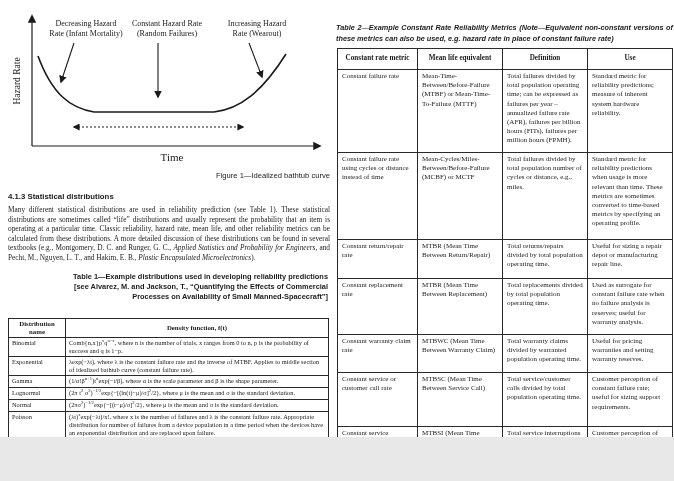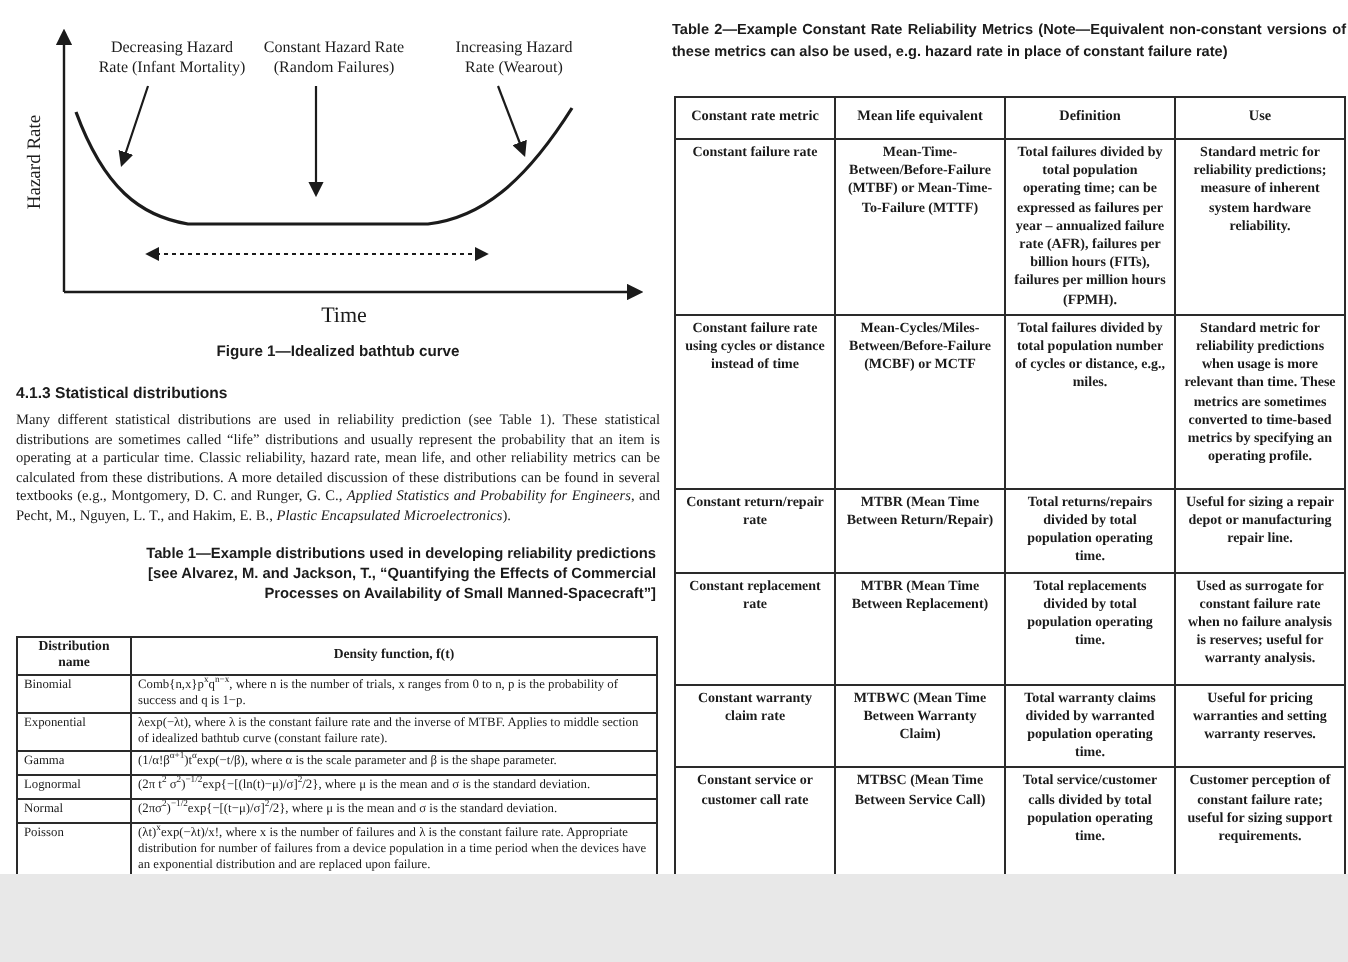--- a/index.html
+++ b/index.html
@@ -1,39 +1,39 @@
 <!DOCTYPE html>
 <html><head>
 <meta charset="utf-8">
 <style>
   html,body{margin:0;padding:0;}
   body{background:#e8e8e8;}
   .page{position:relative;width:674px;height:437px;background:#ffffff;overflow:hidden;
         font-family:"Liberation Serif", serif;color:#1b1b1b;}
   
   .fig-svg{position:absolute;left:0;top:2px;}
-  .fig-caption{position:absolute;left:8px;top:171px;width:322px;text-align:center;
-        font-family:"Liberation Sans", sans-serif;font-weight:bold;font-size:7.6px;}
+  .fig-caption{position:absolute;left:8px;top:171px;width:322px;text-align:right;
+        font-family:"Liberation Sans", sans-serif;font-weight:normal;font-size:7.6px;}
   
   .sec-heading{position:absolute;left:8px;top:192px;
         font-family:"Liberation Sans", sans-serif;font-weight:bold;font-size:7.8px;}
   .para{position:absolute;left:8px;top:205px;width:322px;font-size:7.3px;line-height:9.6px;
         text-align:justify;}
   
   .t1-title{position:absolute;left:8px;top:272px;width:320px;text-align:right;
         font-family:Liberation Sans, sans-serif;font-weight:bold;font-size:7.4px;line-height:10px;}
   table{border-collapse:collapse;table-layout:fixed;}
   .t1{position:absolute;left:8px;top:318px;width:320px;font-size:6.4px;line-height:7.9px;}
   .t1 td,.t1 th{border:1px solid #2a2a2a;vertical-align:top;padding:1px 3px;text-align:left;font-weight:normal;}
   .t1 th{font-weight:bold;text-align:center;vertical-align:middle;font-size:6.8px;}
   
-  .t2-title{position:absolute;left:336px;top:10px;width:337px;text-align:justify;
-        font-family:"Liberation Sans", sans-serif;font-weight:bold;font-size:7.3px;line-height:10.6px;}
+  .t2-title{position:absolute;left:336px;top:23px;width:337px;text-align:justify;
+        font-family:"Liberation Sans", sans-serif;font-weight:bold;font-size:7.3px;line-height:10.6px;font-style:italic;}
   .t2{position:absolute;left:337px;top:48px;width:335px;font-size:7px;line-height:9.2px;padding-left:18px;}
-  .t2 td,.t2 th{border:1px solid #2a2a2a;vertical-align:top;padding:2px 4px;text-align:center;font-weight:bold;}
+  .t2 td,.t2 th{border:1px solid #2a2a2a;vertical-align:top;padding:2px 4px;text-align:left;font-weight:normal;}
   .t2 th{font-weight:bold;text-align:center;vertical-align:middle;font-size:7.2px;}
   sup{font-size:0.72em;vertical-align:super;line-height:0;}
   
   .wm{position:absolute;left:540px;top:414px;width:134px;height:67px;pointer-events:none;
       font-family:"DejaVu Sans", sans-serif;}
   .wm-cjk-faint{position:absolute;left:18px;top:4px;font-size:15px;letter-spacing:2px;
       color:rgba(150,150,150,0.30);white-space:nowrap;}
   .wm-cjk-big{position:absolute;left:30px;top:22px;font-size:21px;font-weight:bold;letter-spacing:1px;
       color:rgba(255,255,255,0.82);-webkit-text-stroke:1px rgba(120,120,120,0.75);
       text-shadow:0 0 1px rgba(120,120,120,0.6);white-space:nowrap;}

